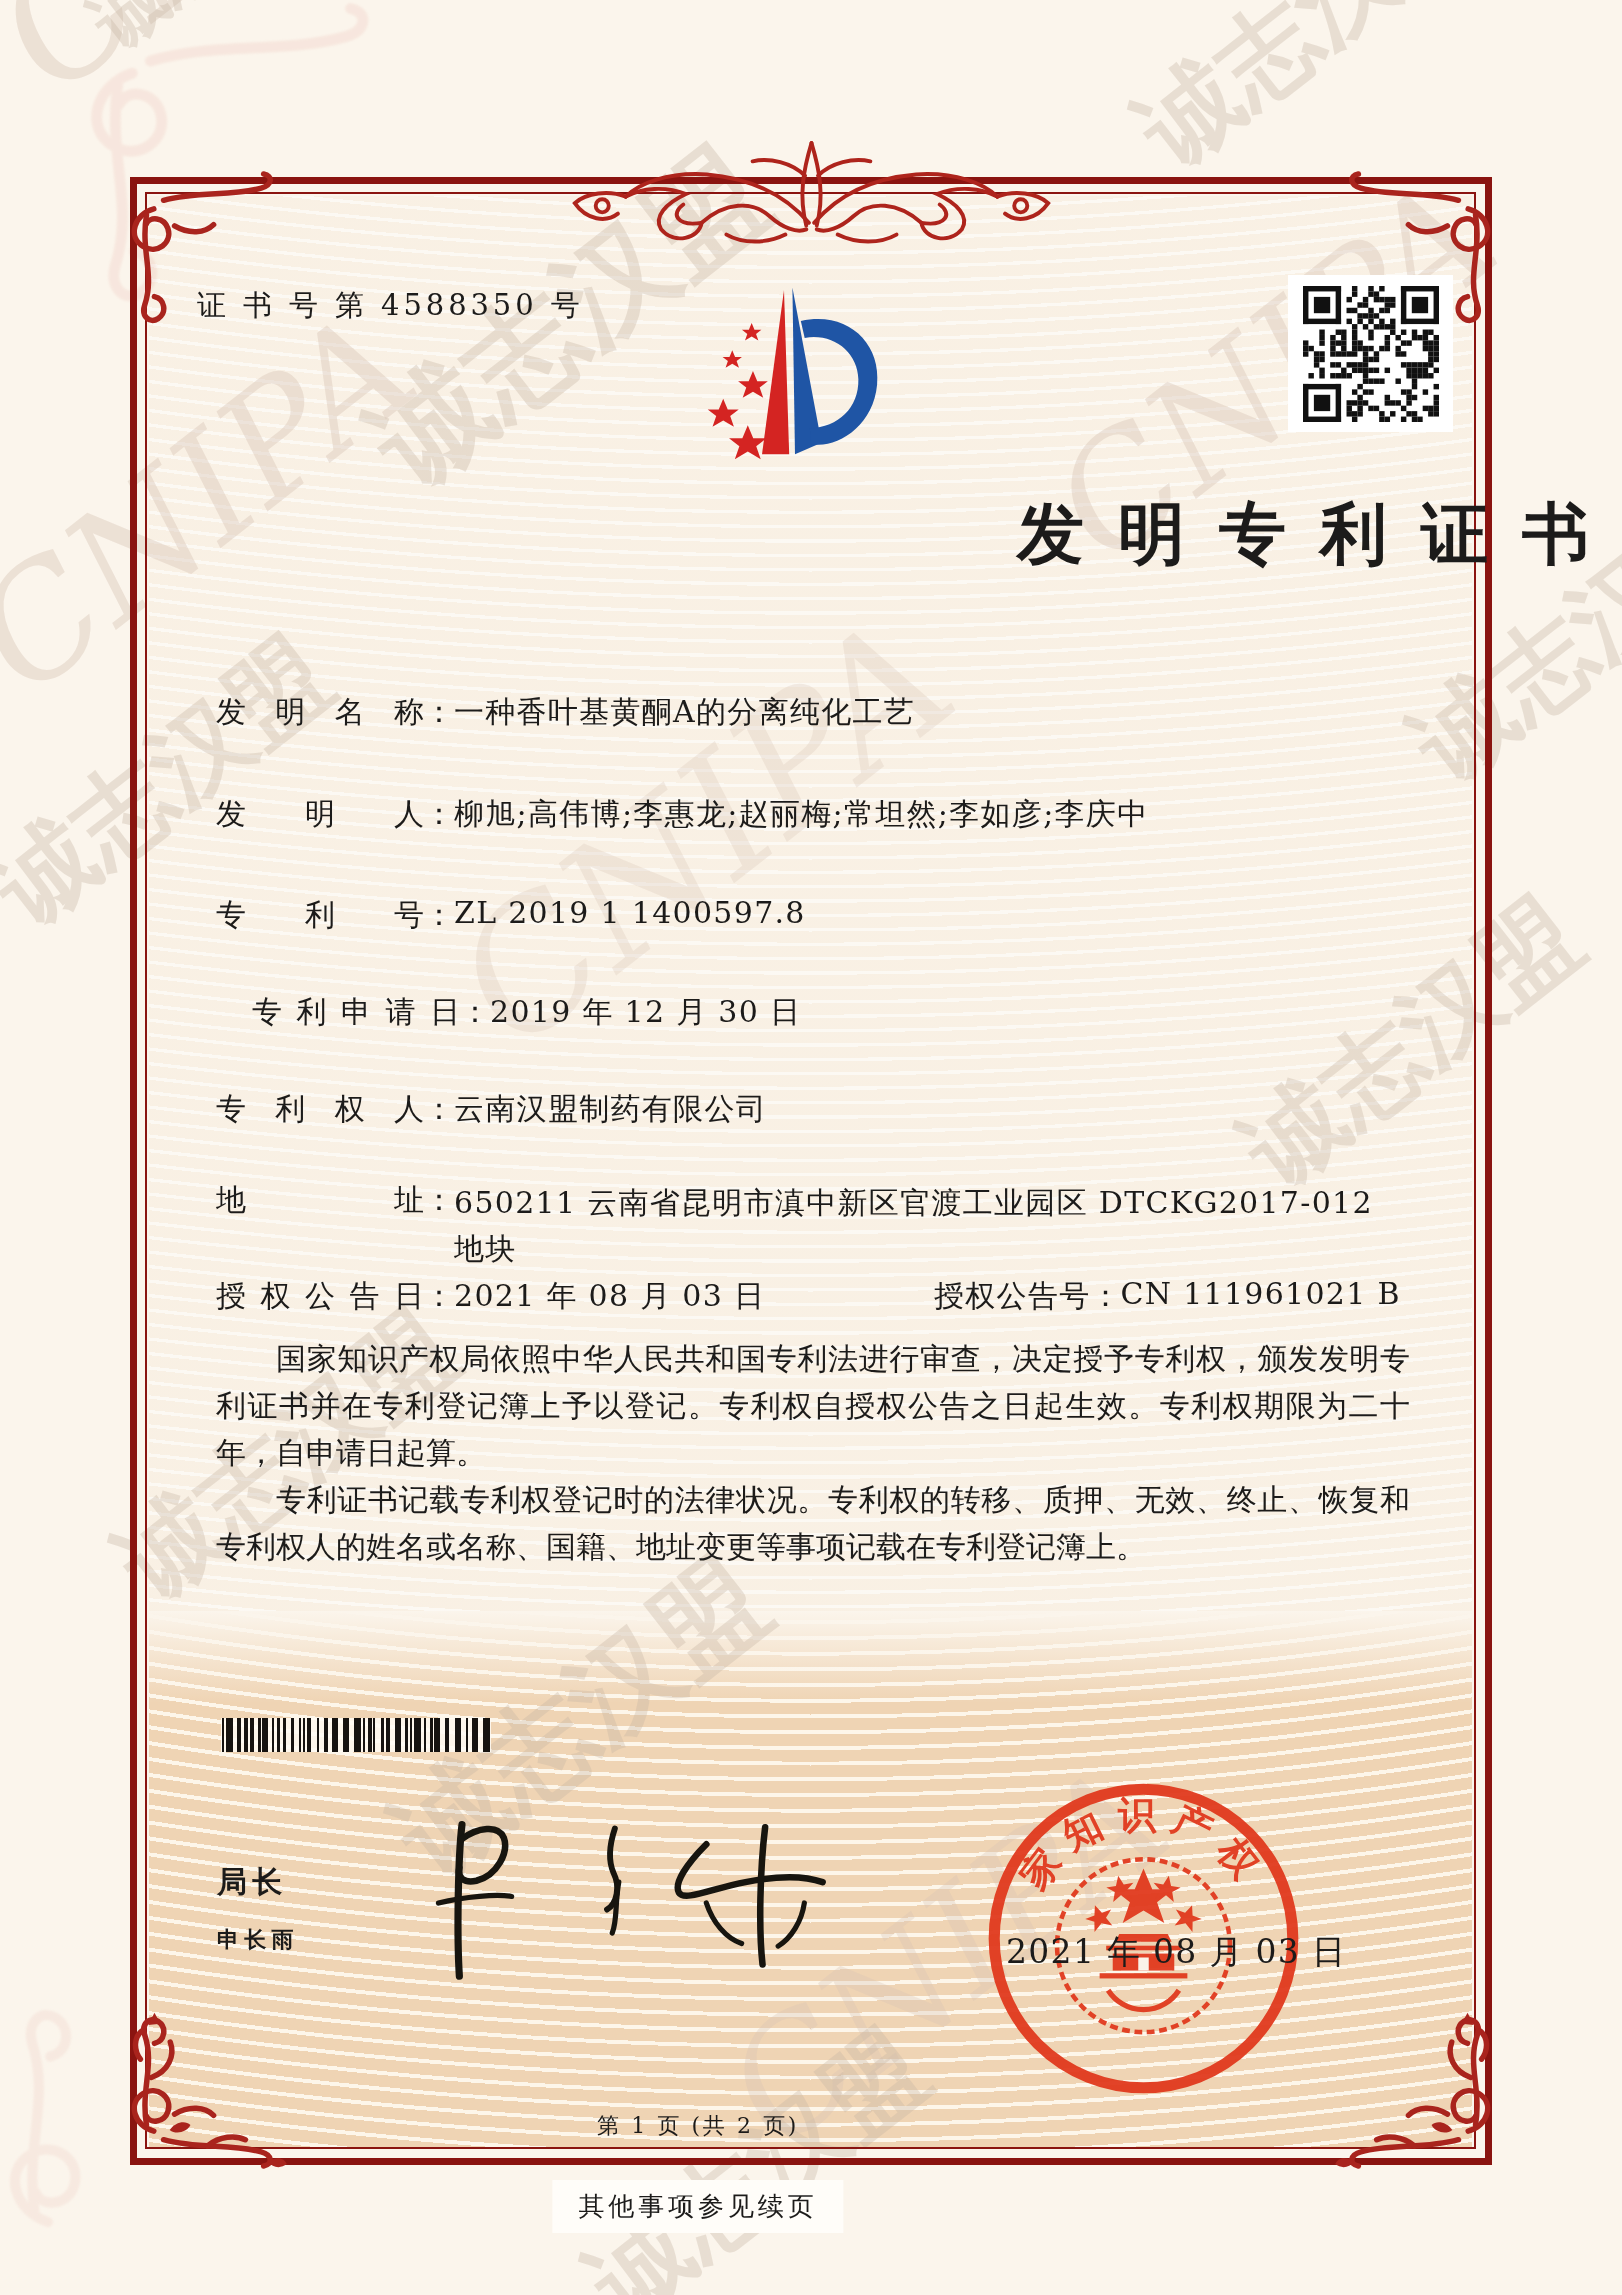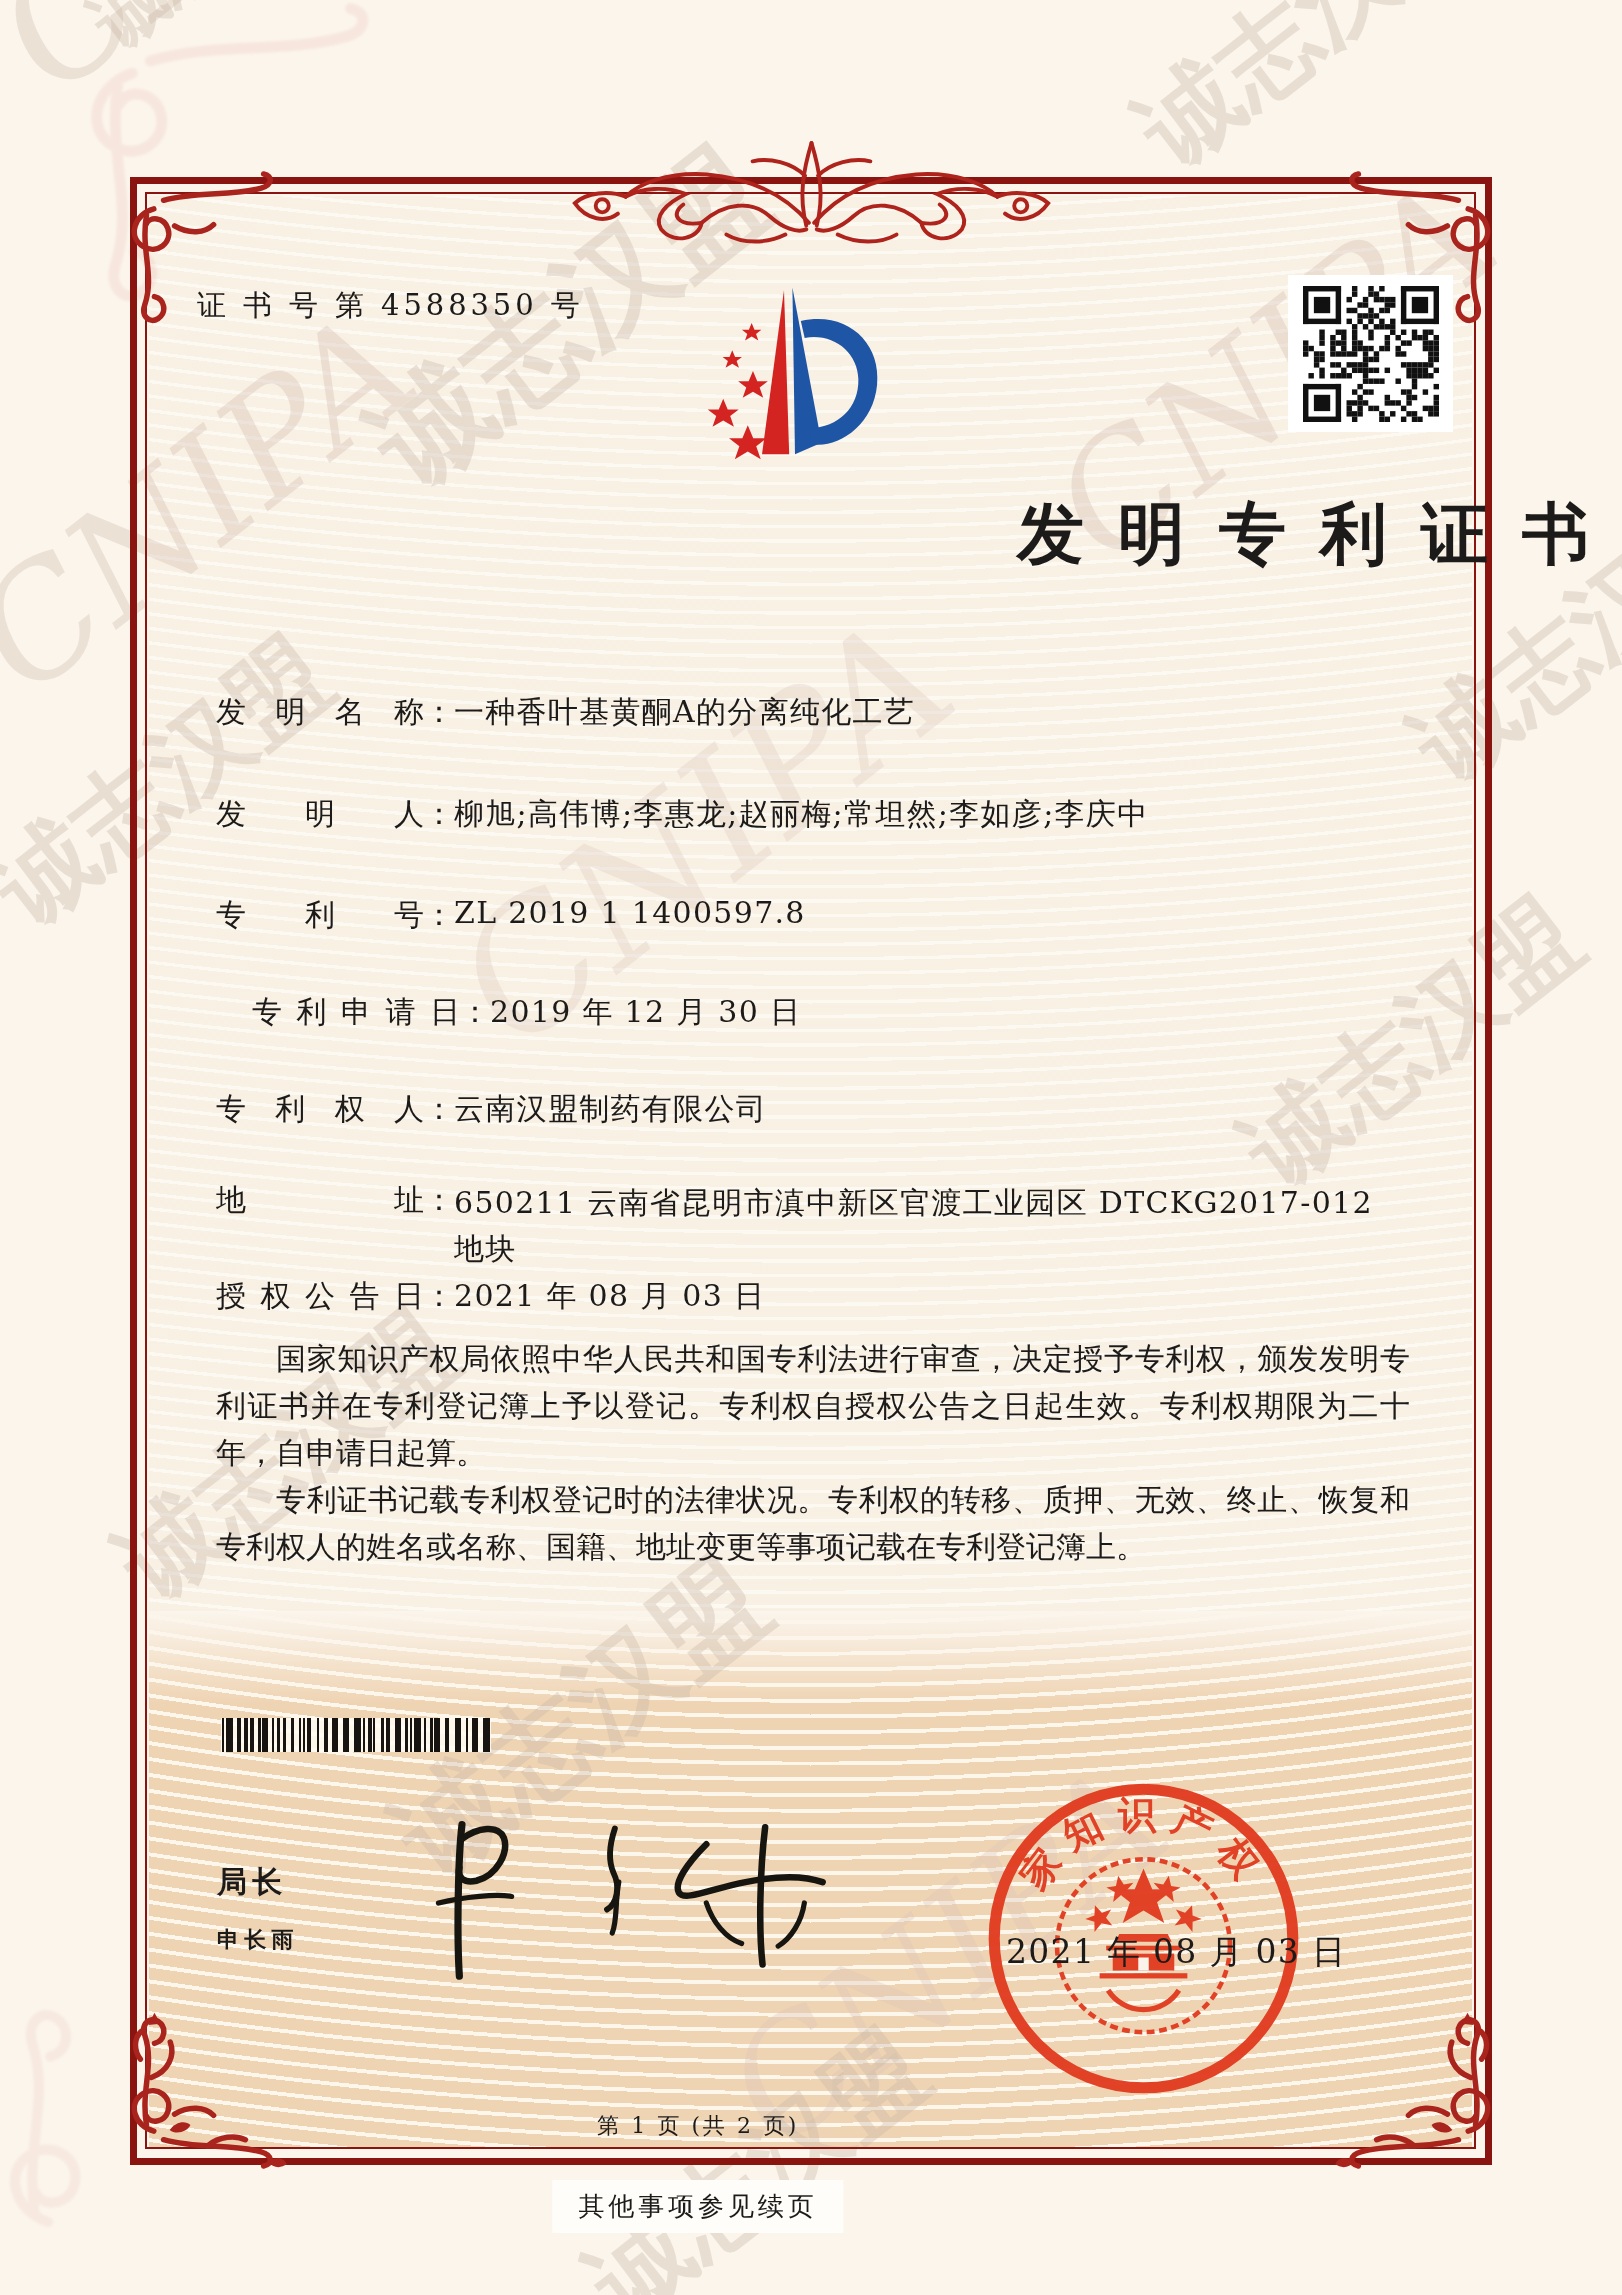--- a/index.html
+++ b/index.html
@@ -422,20 +422,21 @@
     <span class="lab">专利申请日</span><span class="col">：</span><span class="val">2019 年 12 月 30 日</span>
   </div>
   <div class="row" style="top:1089px;">
     <span class="lab">专利权人</span><span class="col">：</span><span class="val">云南汉盟制药有限公司</span>
   </div>
   <div class="row addr" style="top:1180px;">
     <span class="lab">地址</span><span class="col">：</span><span class="val">650211 云南省昆明市滇中新区官渡工业园区 DTCKG2017-012 地块</span>
   </div>
   <div class="row" style="top:1276px;">
     <span class="lab">授权公告日</span><span class="col">：</span><span class="val">2021 年 08 月 03 日</span>
+    <span class="grant2"><span class="lab5">授权公告号</span><span class="col">：</span><span class="val">CN 111961021 B</span></span>
   </div>
 
   <div class="paras">
     <p>国家知识产权局依照中华人民共和国专利法进行审查，决定授予专利权，颁发发明专利证书并在专利登记簿上予以登记。专利权自授权公告之日起生效。专利权期限为二十年，自申请日起算。</p>
     <p>专利证书记载专利权登记时的法律状况。专利权的转移、质押、无效、终止、恢复和专利权人的姓名或名称、国籍、地址变更等事项记载在专利登记簿上。</p>
   </div>
 
   <div class="barcode" id="barcode">
       <i style="left: 1.3px; width: 2px;"></i>
       <i style="left: 5.2px; width: 7.2px;"></i>

